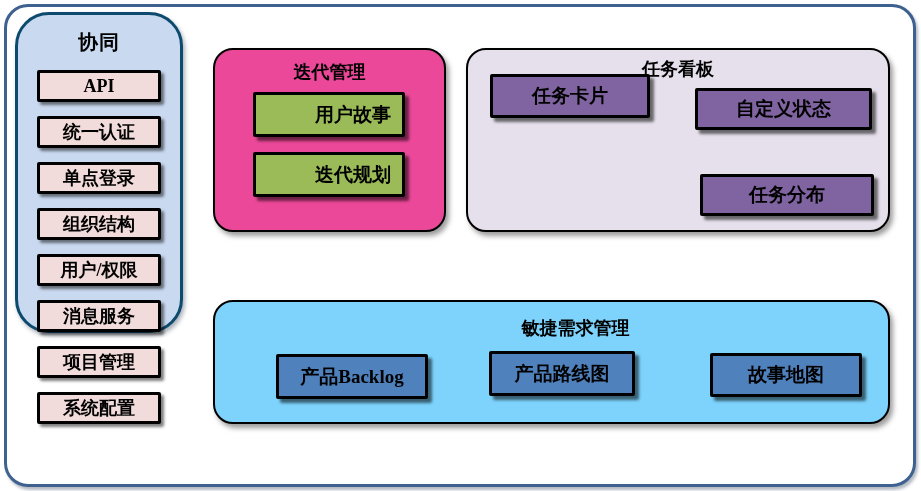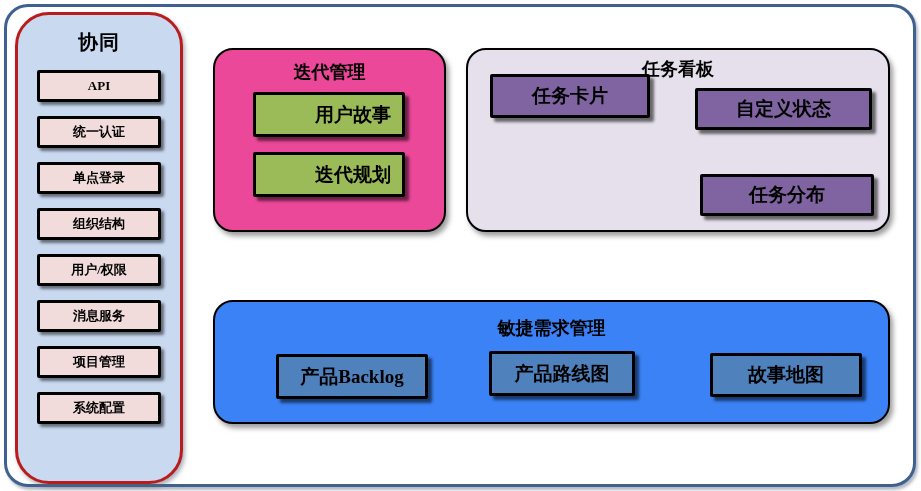--- a/index.html
+++ b/index.html
@@ -17,23 +17,23 @@
     width: 906px; height: 477px;
     border: 3.5px solid #3E6190;
     border-radius: 24px;
     background: #ffffff;
     box-shadow: 2px 3px 3px rgba(120,130,145,0.55);
   }
   
   .sidebar {
     position: absolute;
     left: 15px; top: 12px;
-    width: 168px; height: 472px;
+    width: 168px; height: 321px;
     background: #C9D9F0;
-    border: 3px solid #b91c1c;
+    border: 3px solid #0c4a6e;
     border-radius: 34px;
     box-shadow: 2px 3px 4px rgba(90,100,115,0.5);
     box-sizing: border-box;
   }
   .sidebar-title {
     text-align: center;
     font-size: 20px; font-weight: bold; color: #000;
     margin-top: 14px; margin-bottom: 14px;
     letter-spacing: 1px;
   }
@@ -42,21 +42,21 @@
     align-items: center; gap: 14px;
   }
   .sidebar-item {
     width: 124px; height: 32px;
     background: #F2DCDB;
     border: 3px solid #000;
     border-radius: 2px;
     box-shadow: 3px 3px 3px rgba(0,0,0,0.5);
     display: flex; align-items: center; justify-content: center;
     font-family: "Liberation Serif", serif;
-    font-size: 13px; font-weight: bold; color: #000;
+    font-size: 18px; font-weight: bold; color: #000;
     box-sizing: border-box;
   }
   
   .group {
     position: absolute;
     border: 2.5px solid #000;
     border-radius: 20px;
     box-shadow: 3px 4px 5px rgba(60,60,60,0.5);
     box-sizing: border-box;
   }
@@ -84,21 +84,21 @@
   .mod-iteration-plan { top: 102px; }
   
   .group-kanban { left: 466px; top: 48px; width: 424px; height: 184px; background: #E6E0EC; }
   .group-kanban .group-title { top: 7px; }
   .group-kanban .module { background: #8064A2; }
   .mod-task-card   { left: 22px;  top: 24px;  width: 160px; height: 44px; }
   .mod-custom-state{ left: 227px; top: 38px;  width: 177px; height: 42px; }
   .mod-burndown    { left: 22px;  top: 117px; width: 160px; height: 42px; }
   .mod-task-dist   { left: 232px; top: 124px; width: 174px; height: 42px; }
   
-  .group-agile { left: 213px; top: 300px; width: 677px; height: 124px; background: #3b82f6; }
+  .group-agile { left: 213px; top: 300px; width: 677px; height: 124px; background: #7dd3fc; padding-left: 24px; }
   .group-agile .group-title { top: 14px; }
   .group-agile .module { background: #4F81BD; }
   .mod-backlog  { left: 61px;  top: 52px; width: 152px; height: 45px; }
   .mod-roadmap  { left: 274px; top: 49px; width: 146px; height: 45px; }
   .mod-storymap { left: 495px; top: 51px; width: 152px; height: 44px; }
 </style>
 </head>
 <body>
 
 <div class="canvas">

